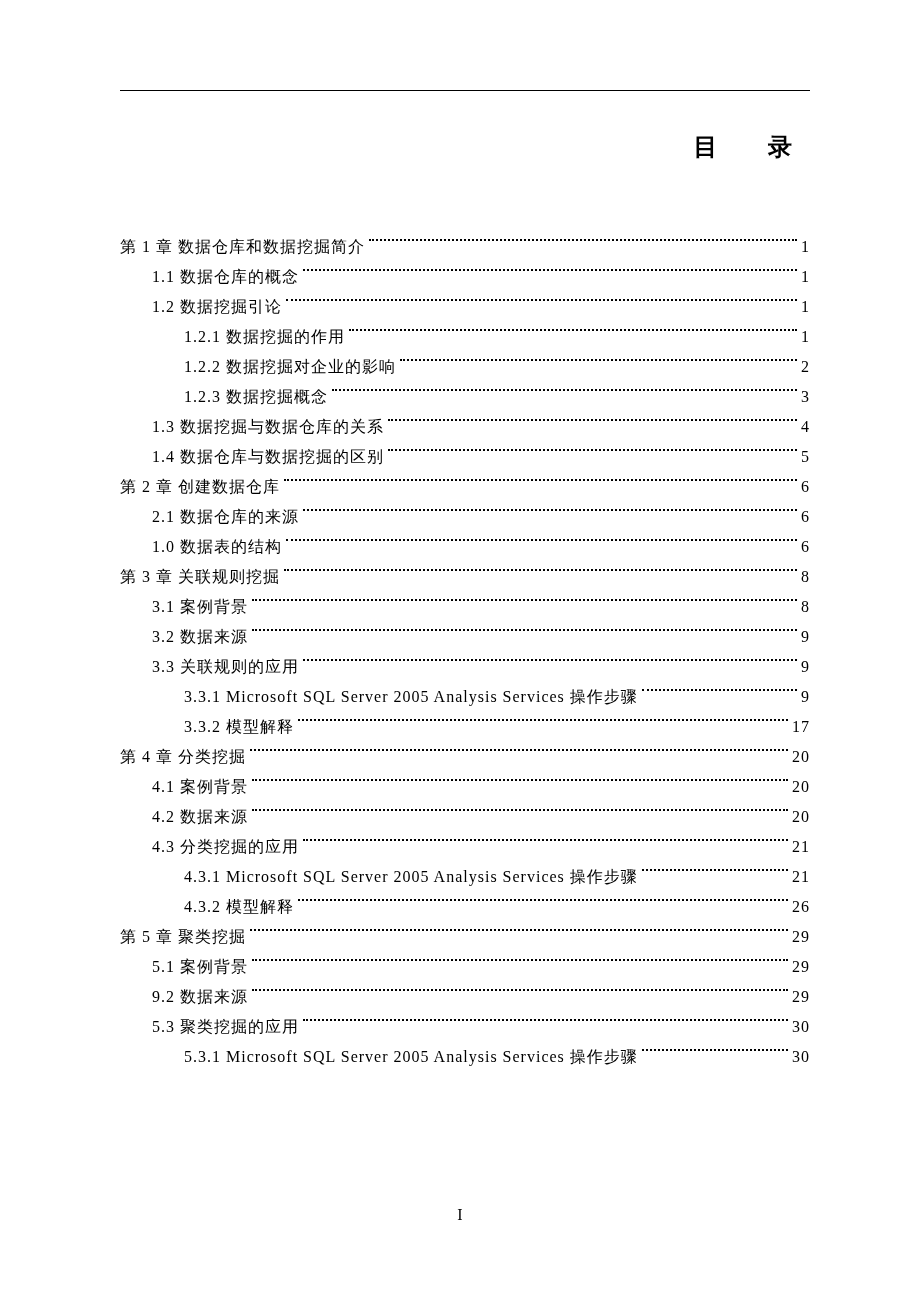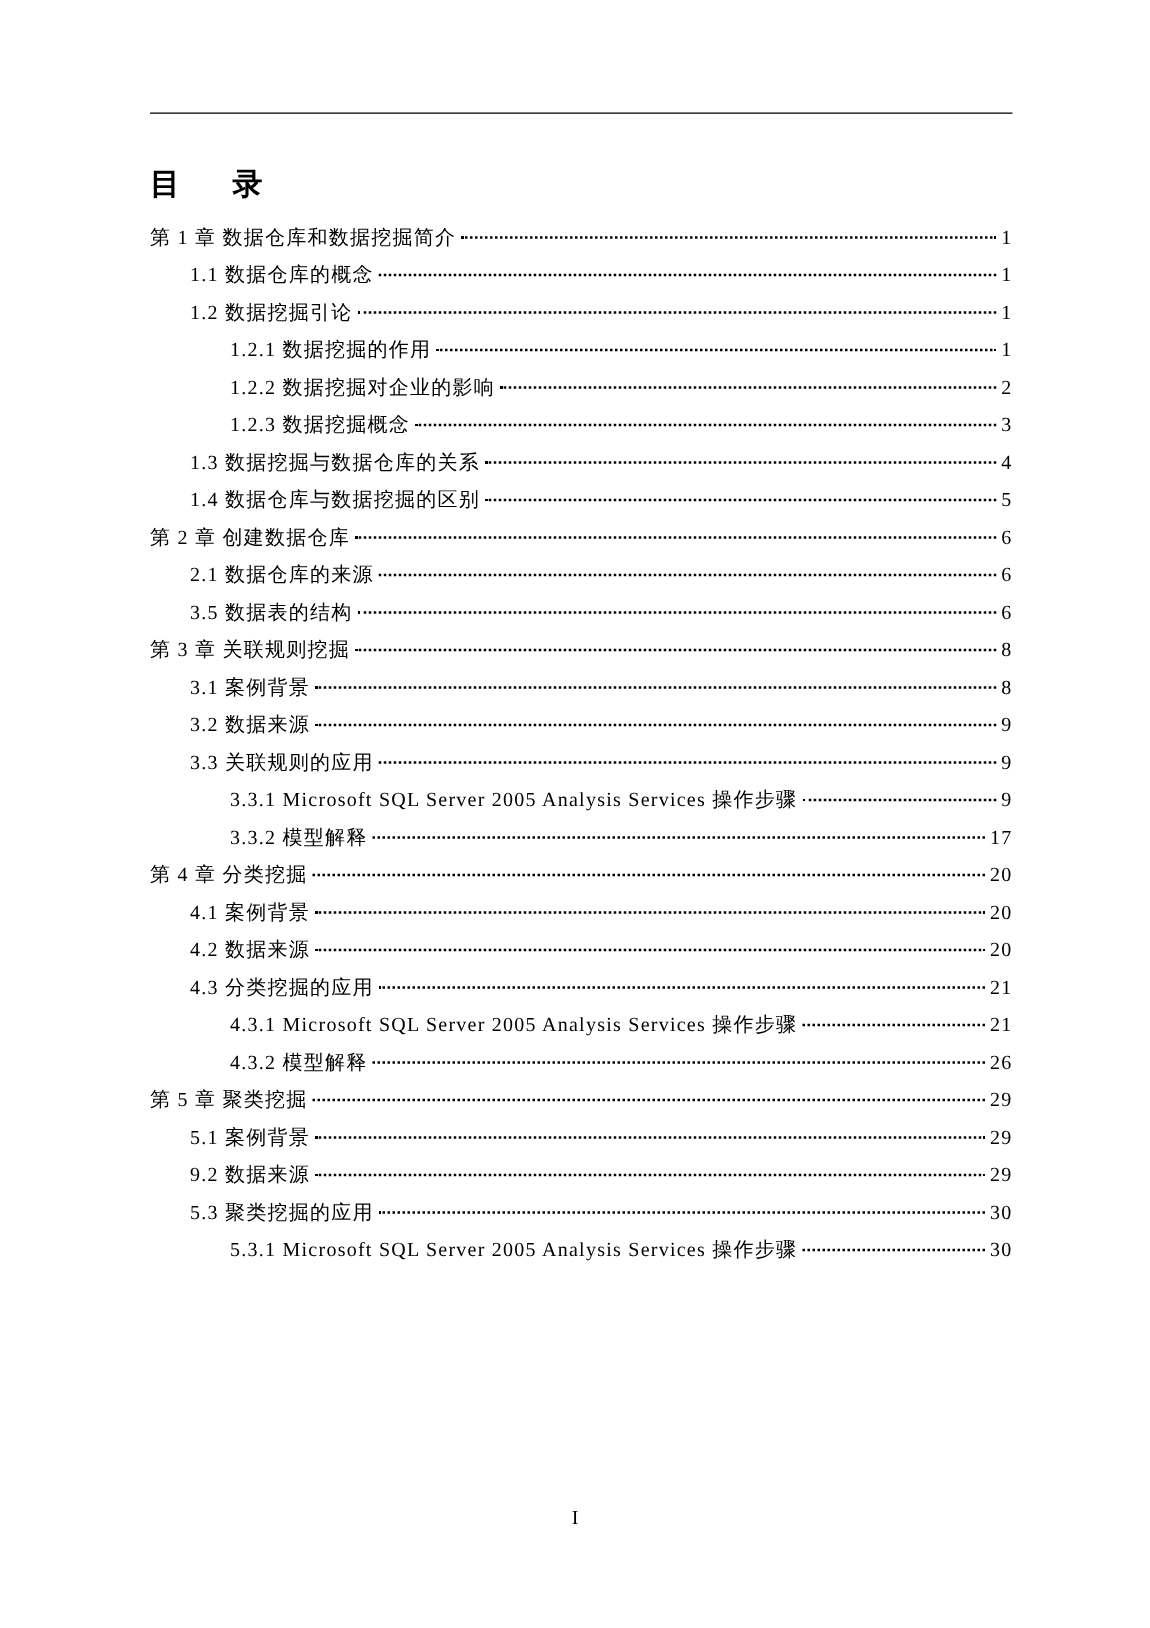--- a/index.html
+++ b/index.html
@@ -13,34 +13,34 @@
     position: relative;
   }
   .page {
     padding: 90px 110px 0 120px;
   }
   .rule {
     border-top: 1.5px solid #000;
     margin-bottom: 40px;
   }
   .title {
-    text-align: left;
+    text-align: right;
     font-size: 24px;
     font-weight: bold;
     letter-spacing: 18px;
-    margin-bottom: 20px;
-    font-family: Liberation Serif, serif;
+    margin-bottom: 76px;
+    font-family: Liberation Mono, monospace;
   }
   .toc {
     font-size: 16px;
     line-height: 1;
   }
   .toc-row {
     display: flex;
-    align-items: center;
+    align-items: flex-start;
     margin-bottom: 14px;
     white-space: nowrap;
   }
   .toc-row.lvl1 { padding-left: 0; }
   .toc-row.lvl2 { padding-left: 32px; }
   .toc-row.lvl3 { padding-left: 64px; }
   .toc-label {
     letter-spacing: 1px;
   }
   .toc-dots {
@@ -113,21 +113,21 @@
         <span class="toc-label">第 2 章 创建数据仓库</span>
         <span class="toc-dots"></span>
         <span class="toc-page">6</span>
       </div>
       <div class="toc-row lvl2">
         <span class="toc-label">2.1 数据仓库的来源</span>
         <span class="toc-dots"></span>
         <span class="toc-page">6</span>
       </div>
       <div class="toc-row lvl2">
-        <span class="toc-label">3.5 数据表的结构</span>
+        <span class="toc-label">1.0 数据表的结构</span>
         <span class="toc-dots"></span>
         <span class="toc-page">6</span>
       </div>
       <div class="toc-row lvl1">
         <span class="toc-label">第 3 章 关联规则挖掘</span>
         <span class="toc-dots"></span>
         <span class="toc-page">8</span>
       </div>
       <div class="toc-row lvl2">
         <span class="toc-label">3.1 案例背景</span>

